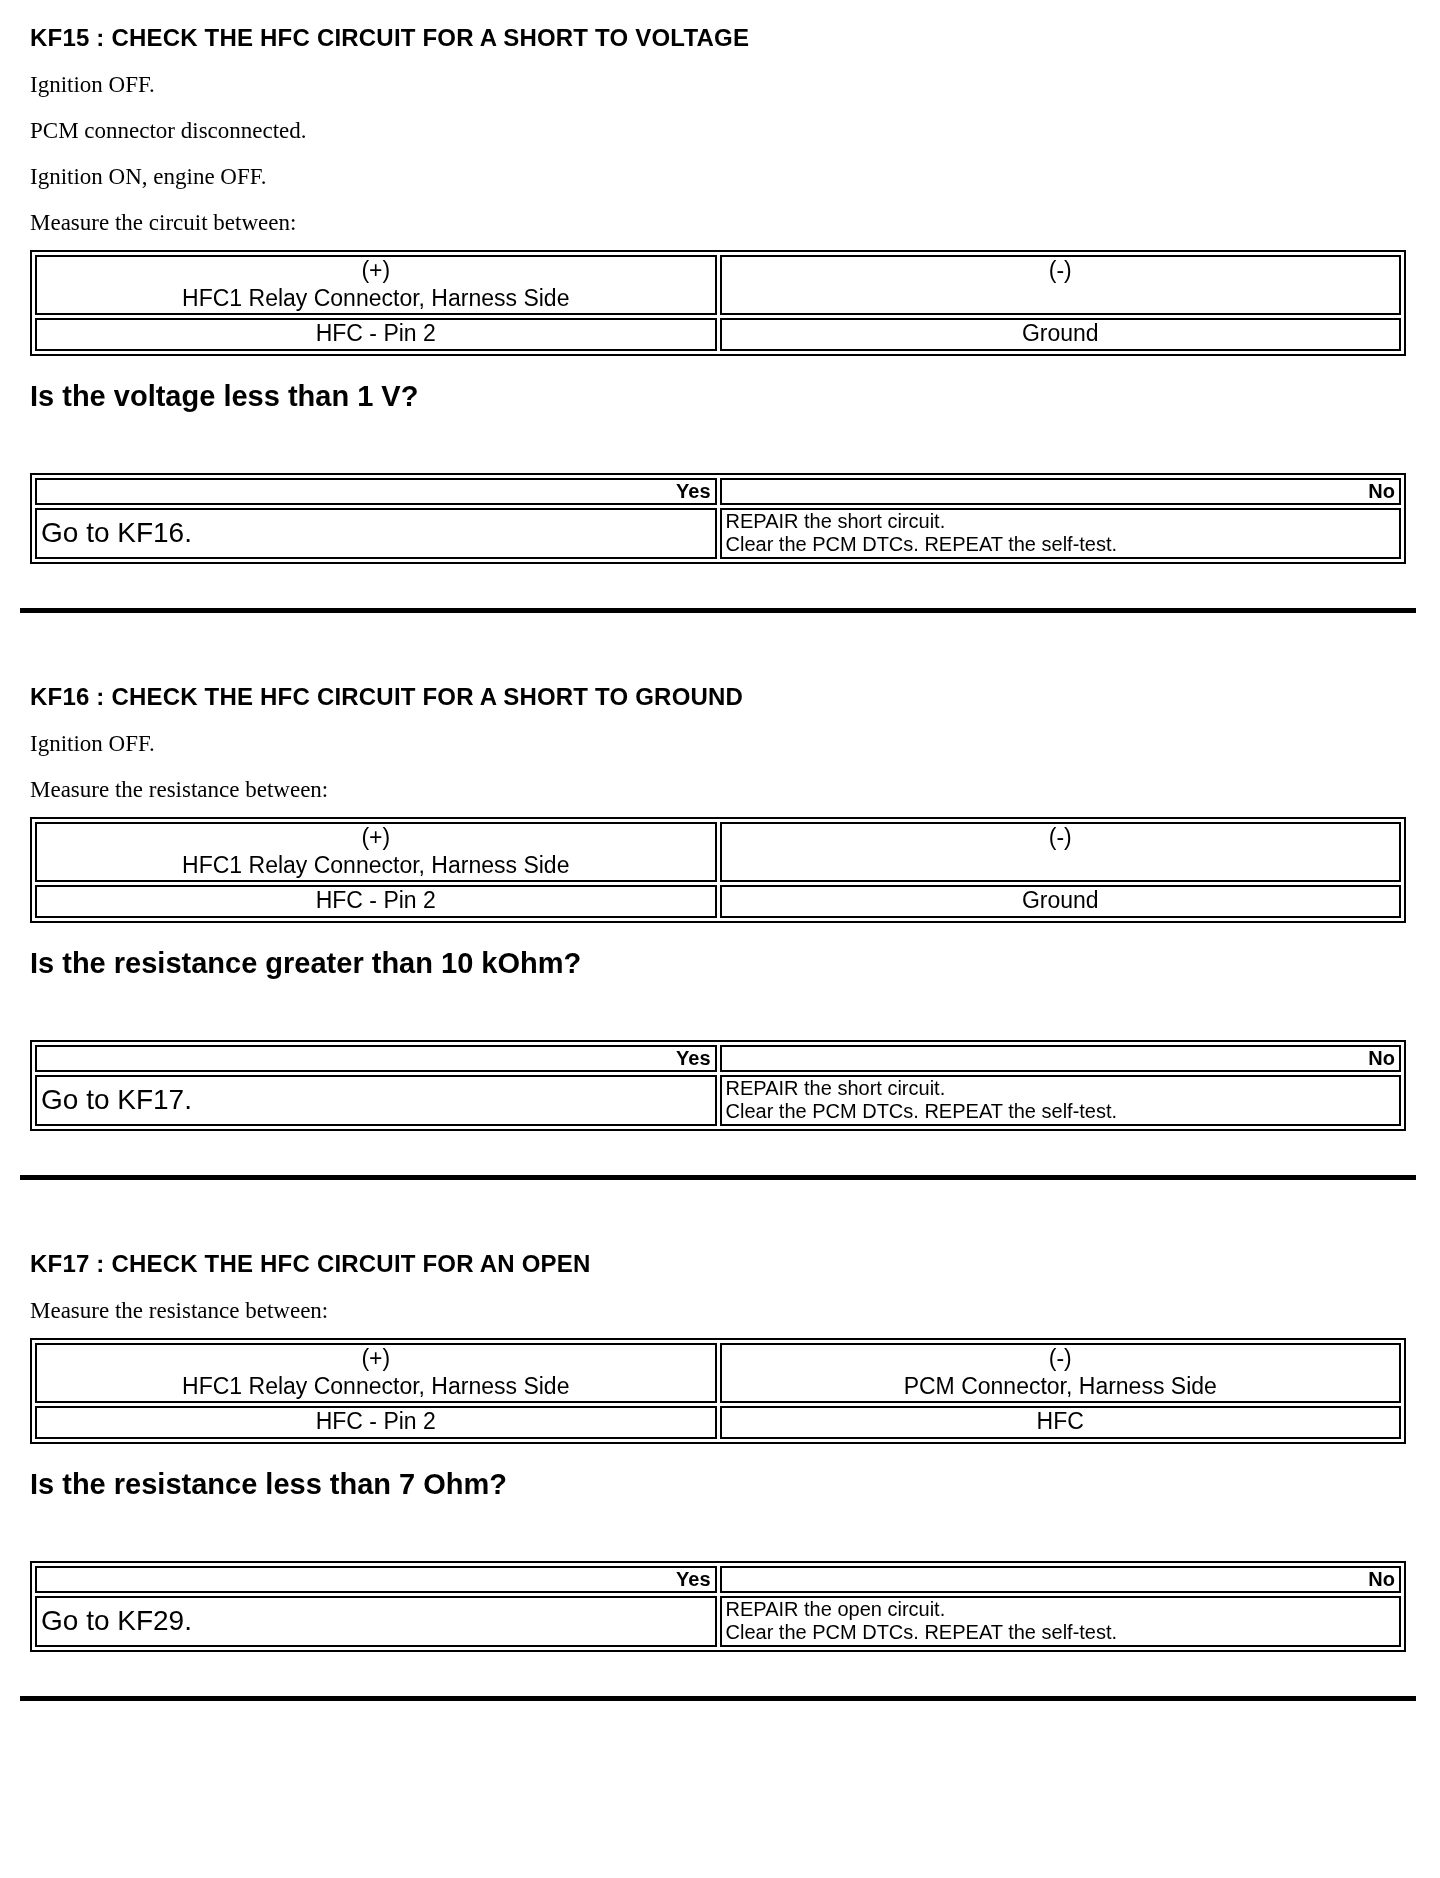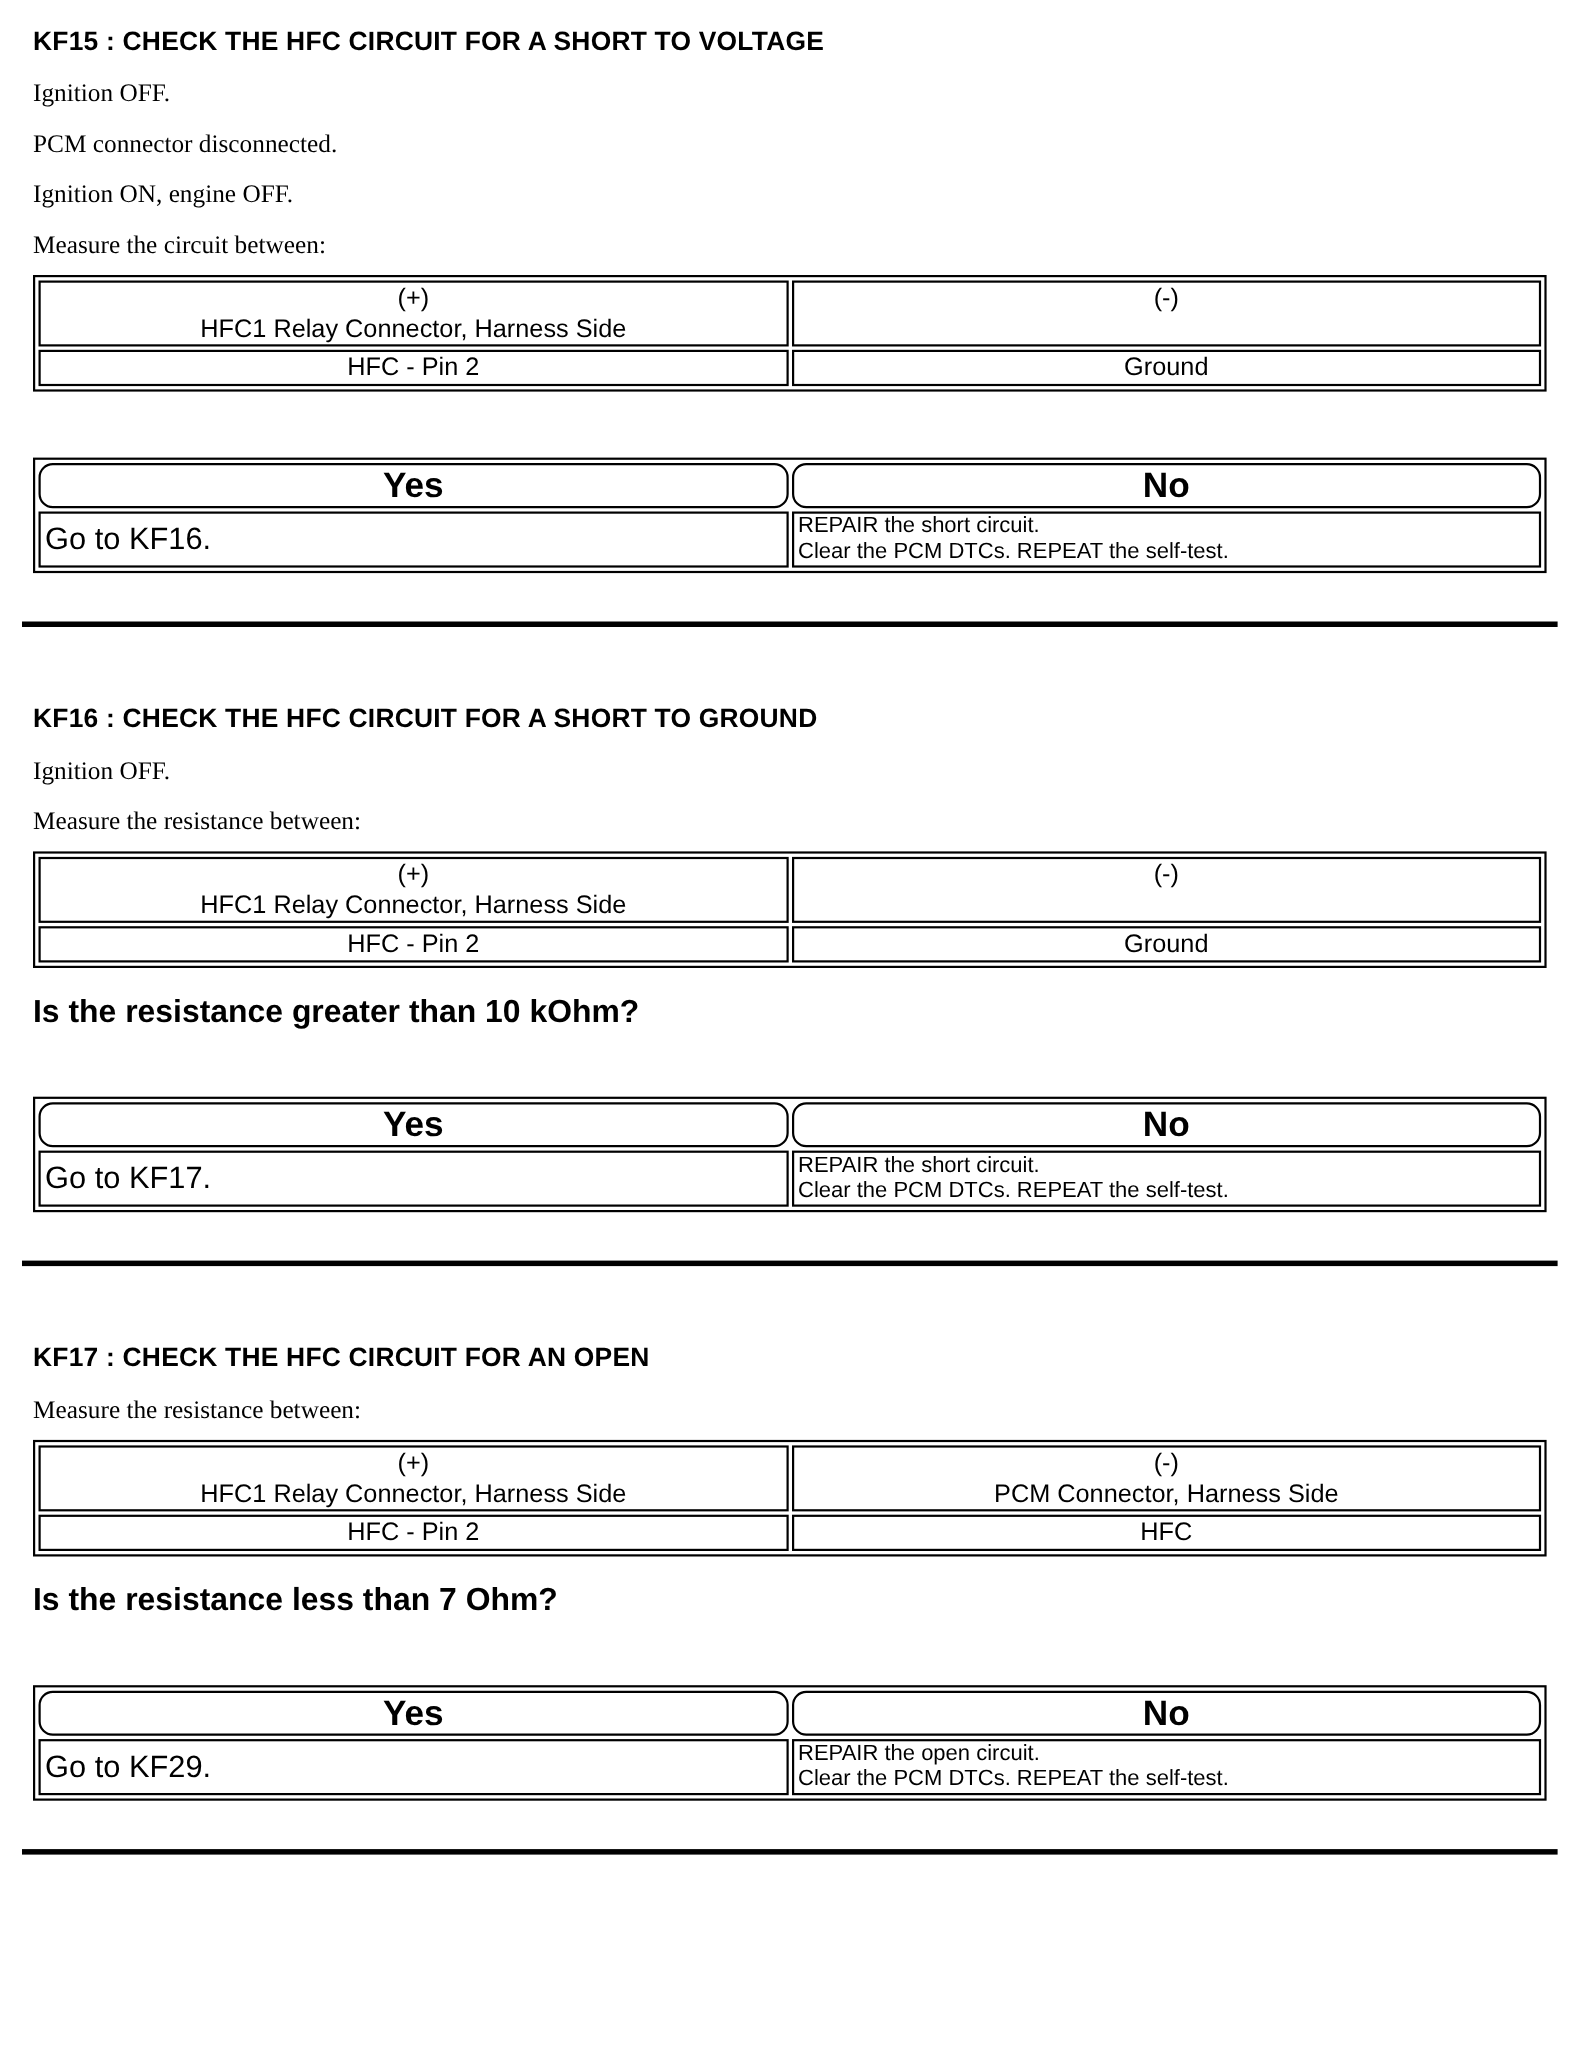--- a/index.html
+++ b/index.html
@@ -56,21 +56,21 @@
     border-collapse: separate;
     border-spacing: 3px;
     border: 2px solid #000;
     margin-top: 60px;
   }
   .result-table td {
     width: 50%;
     border: 2px solid #000;
     padding: 0 4px;
   }
-  .rh { font-size: 32px; font-weight: 700; text-align: center; border-radius: 13px; }
+  .rh { font-size: 20px; font-weight: 700; text-align: right; }
   .ry { font-size: 28px; text-align: left; vertical-align: middle; }
   .rn { font-size: 20px; line-height: 1.18; text-align: left; }
 
   .divider {
     height: 5px;
     background: #000;
     margin: 44px -10px 0 -10px;
   }
 </style>
 </head>
@@ -97,20 +97,21 @@
             <div></div>
           </td>
         </tr>
         <tr>
           <td>HFC - Pin 2</td>
           <td>Ground</td>
         </tr>
       </tbody>
     </table>
 
+    <p class="question">Is the voltage less than 1 V?</p>
 
     <table class="result-table">
       <tbody>
         <tr>
           <td class="rh">Yes</td>
           <td class="rh">No</td>
         </tr>
         <tr>
           <td class="ry">Go to KF16.</td>
           <td class="rn">

